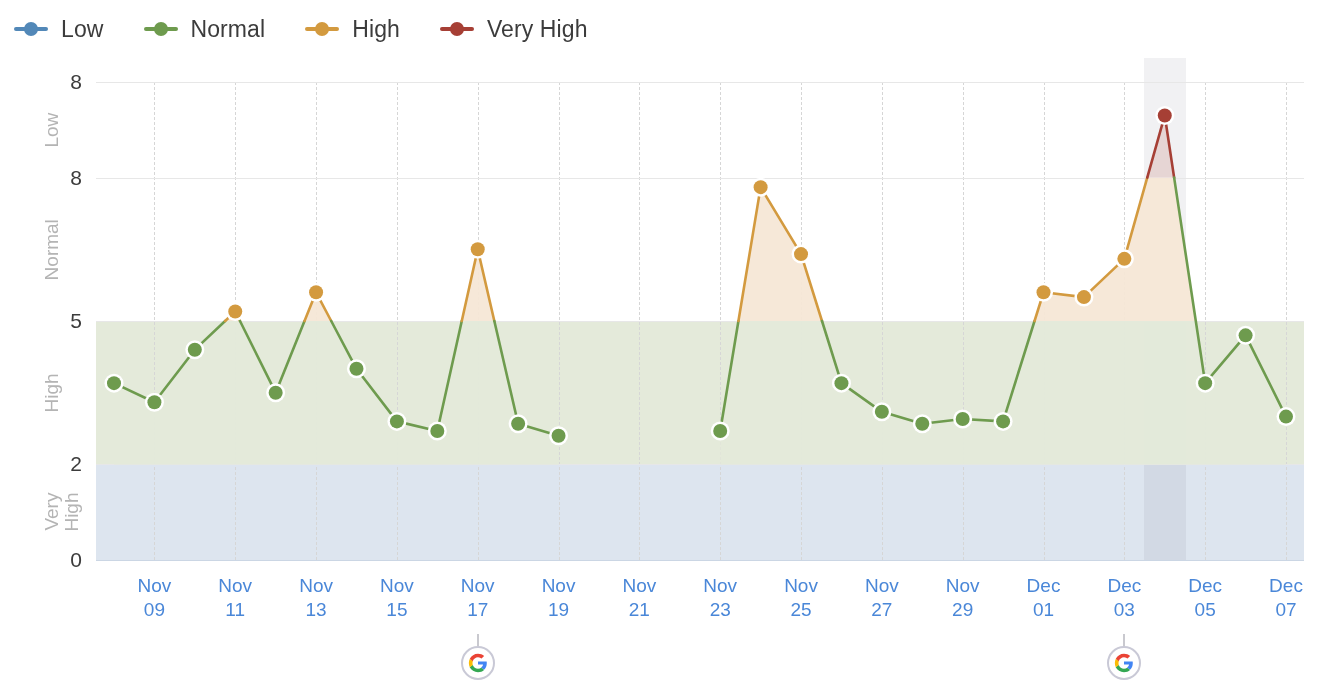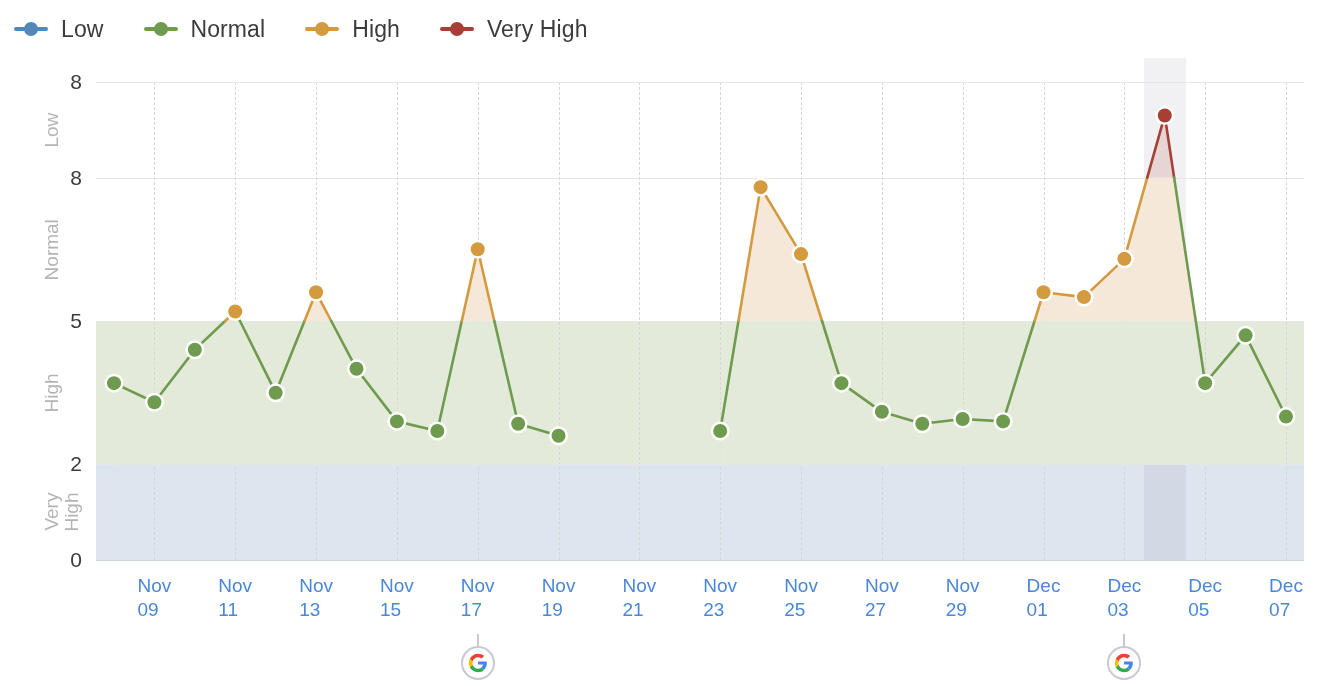--- a/index.html
+++ b/index.html
@@ -134,21 +134,21 @@
     text-align: center;
     line-height: 1.05;
   }
 
   
   .xtick {
     position: absolute;
     top: 492px;
     font-size: 19px;
     color: #4a87d8;
-    text-align: left;
+    text-align: center;
     line-height: 1.25;
     transform: translateX(-50%);
     white-space: pre-line;
     cursor: pointer;
   }
 
   
   #series-svg {
     position: absolute;
     left: 0; top: 0;

